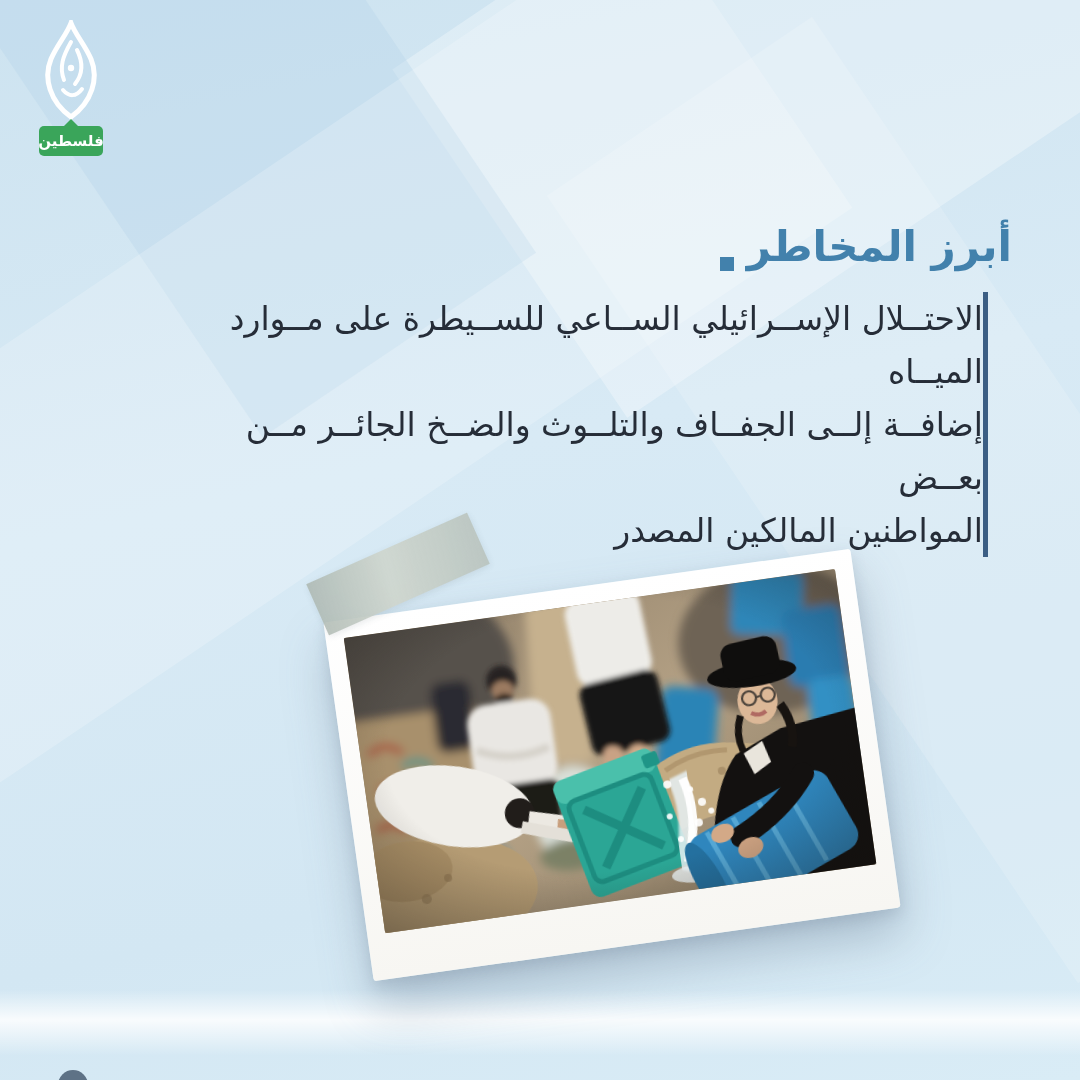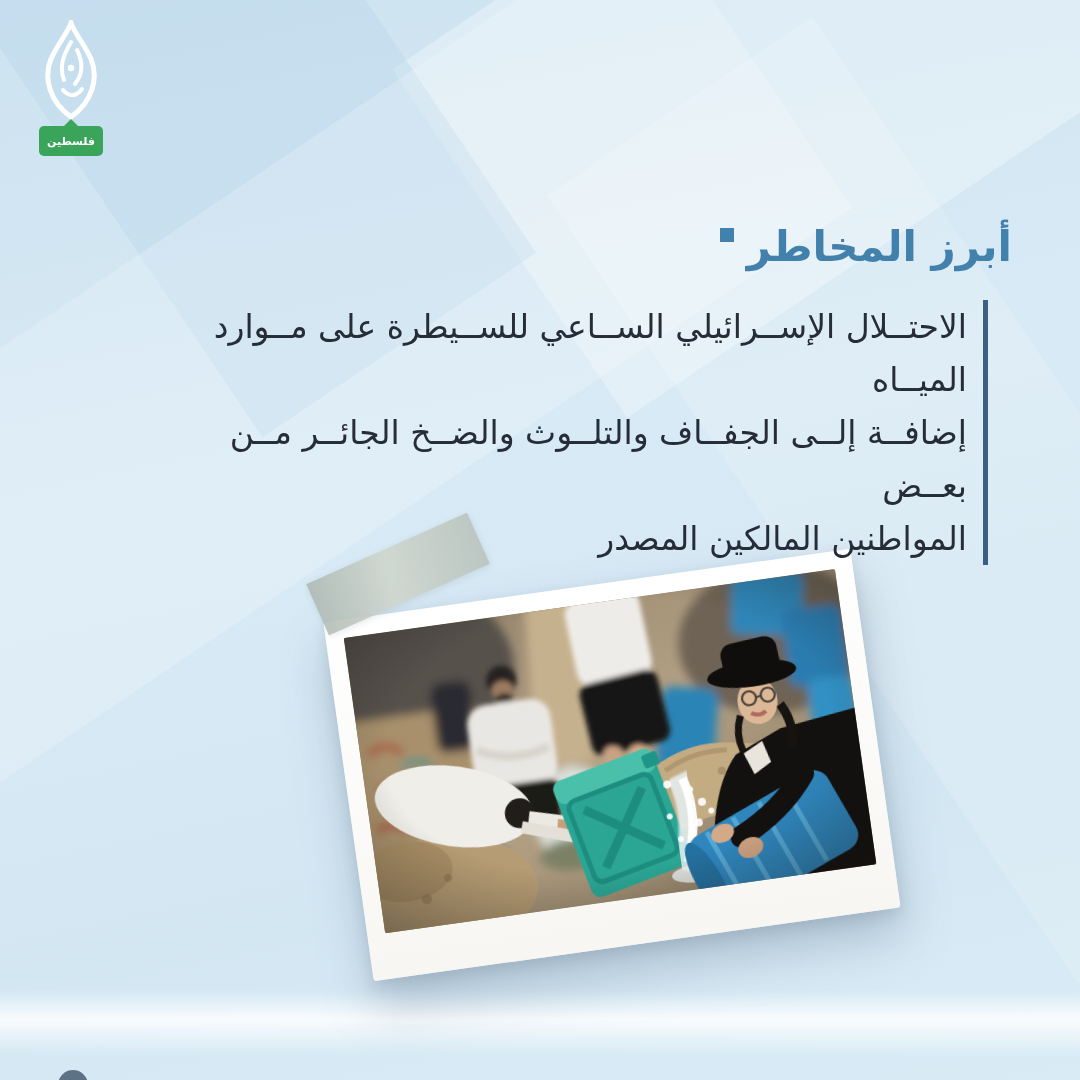--- a/index.html
+++ b/index.html
@@ -18,39 +18,39 @@
           background:rgba(255,255,255,0.20); }
   .bg-s4{ left:470px; top:340px; width:950px; height:320px; transform:rotate(56deg);
           background:rgba(255,255,255,0.16); }
   .bg-band{ left:0; top:990px; width:1080px; height:66px;
           background:linear-gradient(to bottom, rgba(255,255,255,0) 0%, rgba(255,255,255,0.85) 45%, rgba(255,255,255,0) 100%); }
   
   #brand{ position:absolute; left:36px; top:20px; width:70px; z-index:5; }
   #brand svg{ display:block; margin:0 auto; }
   .badge{
     position:relative; margin:6px auto 0; width:64px; height:30px; background:#3aa55a;
-    border-radius:5px; color:#fff; font-size:11px; font-weight:bold;
+    border-radius:5px; color:#fff; font-size:15px; font-weight:bold;
     display:flex; align-items:center; justify-content:center; direction:rtl;
   }
   .badge::before{
     content:""; position:absolute; top:-7px; left:50%; margin-left:-7px;
     border-left:7px solid transparent; border-right:7px solid transparent;
     border-bottom:7px solid #3aa55a;
   }
   
   #title-row{
     position:absolute; top:222px; right:68px; direction:rtl;
-    display:flex; align-items:flex-start; gap:13px; z-index:4;
+    display:flex; align-items:flex-end; gap:13px; z-index:4;
   }
   #title-row .title-text{ font-size:42px; font-weight:bold; color:#4281ac; letter-spacing:-0.5px; }
   #title-row .bullet{ width:14px; height:14px; background:#4281ac; margin-top:6px; }
   
   #body-block{
-    position:absolute; top:300px; right:92px; width:812px; direction:rtl; text-align:right;
-    border-right:5px solid #3b5e84; padding-right:16px;
+    position:absolute; top:292px; right:92px; width:812px; direction:rtl; text-align:right;
+    border-right:5px solid #3b5e84; 
     font-size:33px; line-height:53px; color:#262d38; z-index:4;
   }
   
   #source-block{
     position:absolute; top:472px; right:612px; direction:rtl; text-align:right;
     font-size:20px; line-height:27px; color:#3f4650; z-index:4;
   }
   
   .polaroid{
     position:absolute; left:346px; top:584px; width:532px; height:362px;

